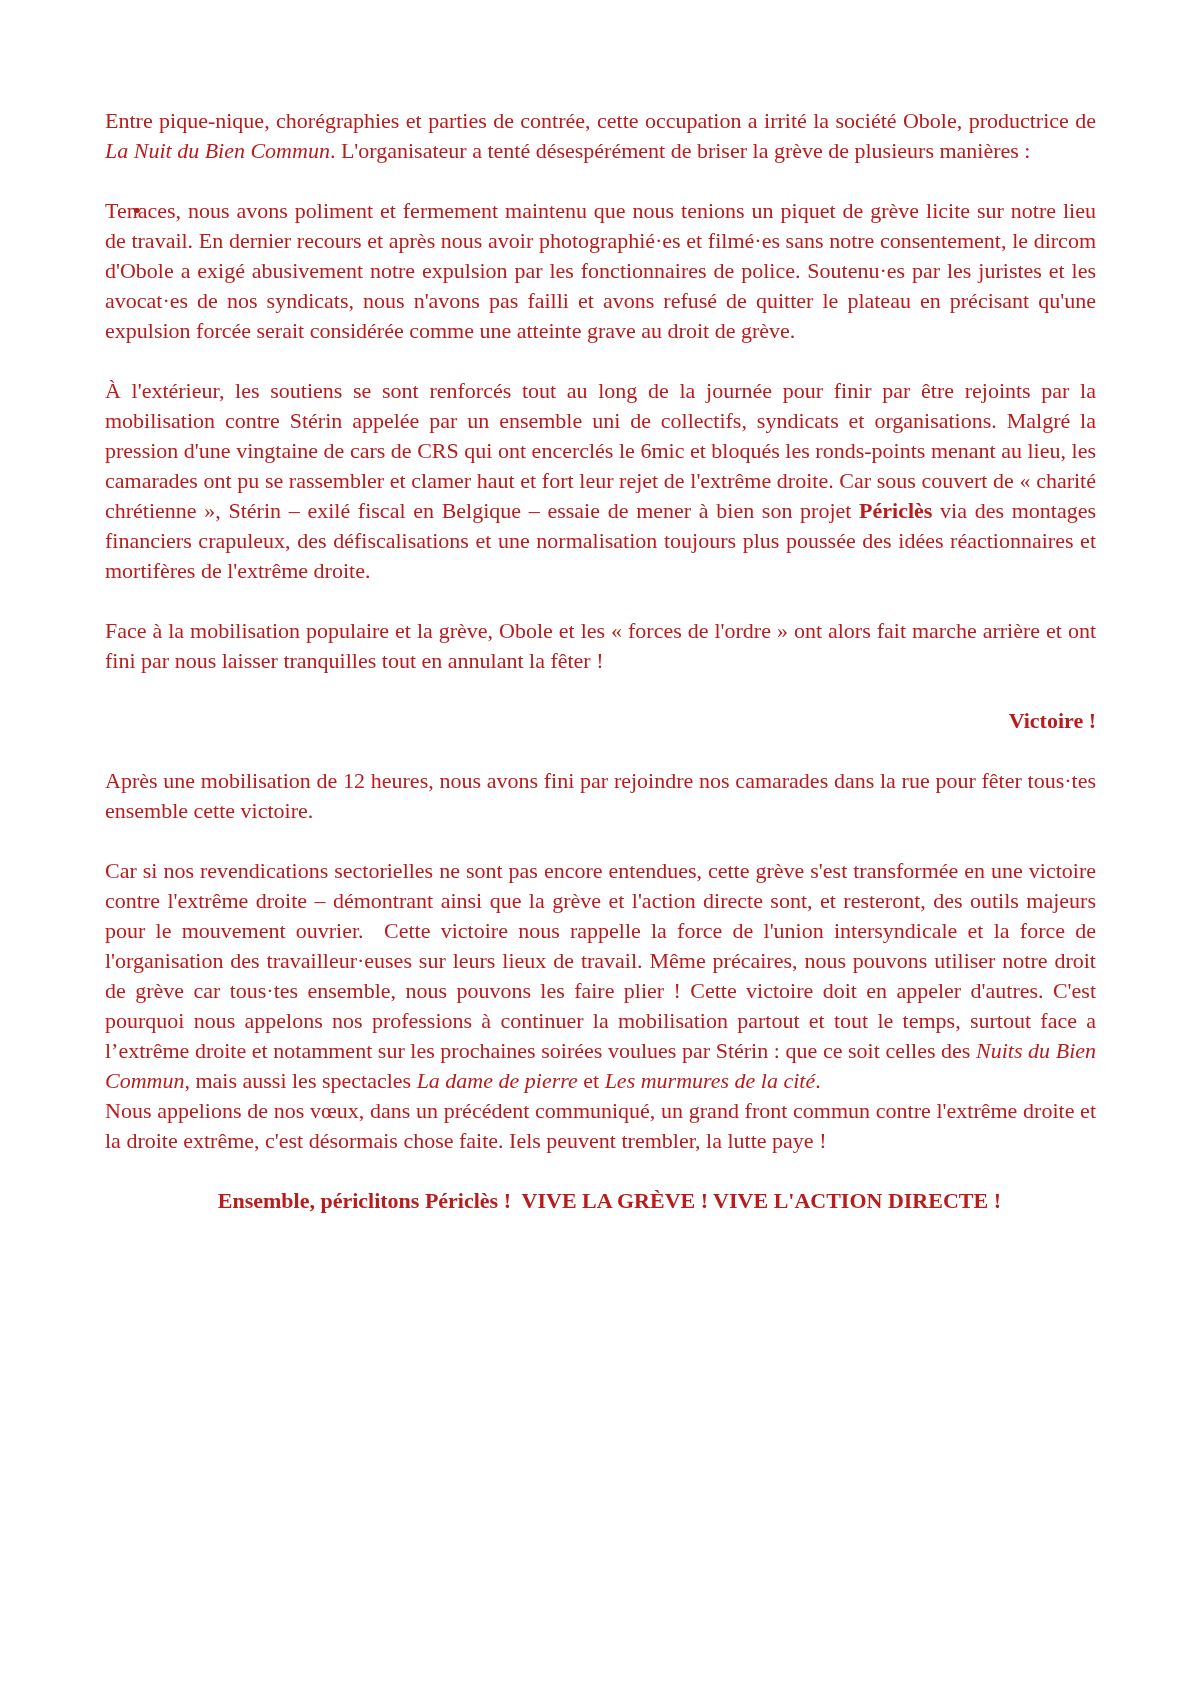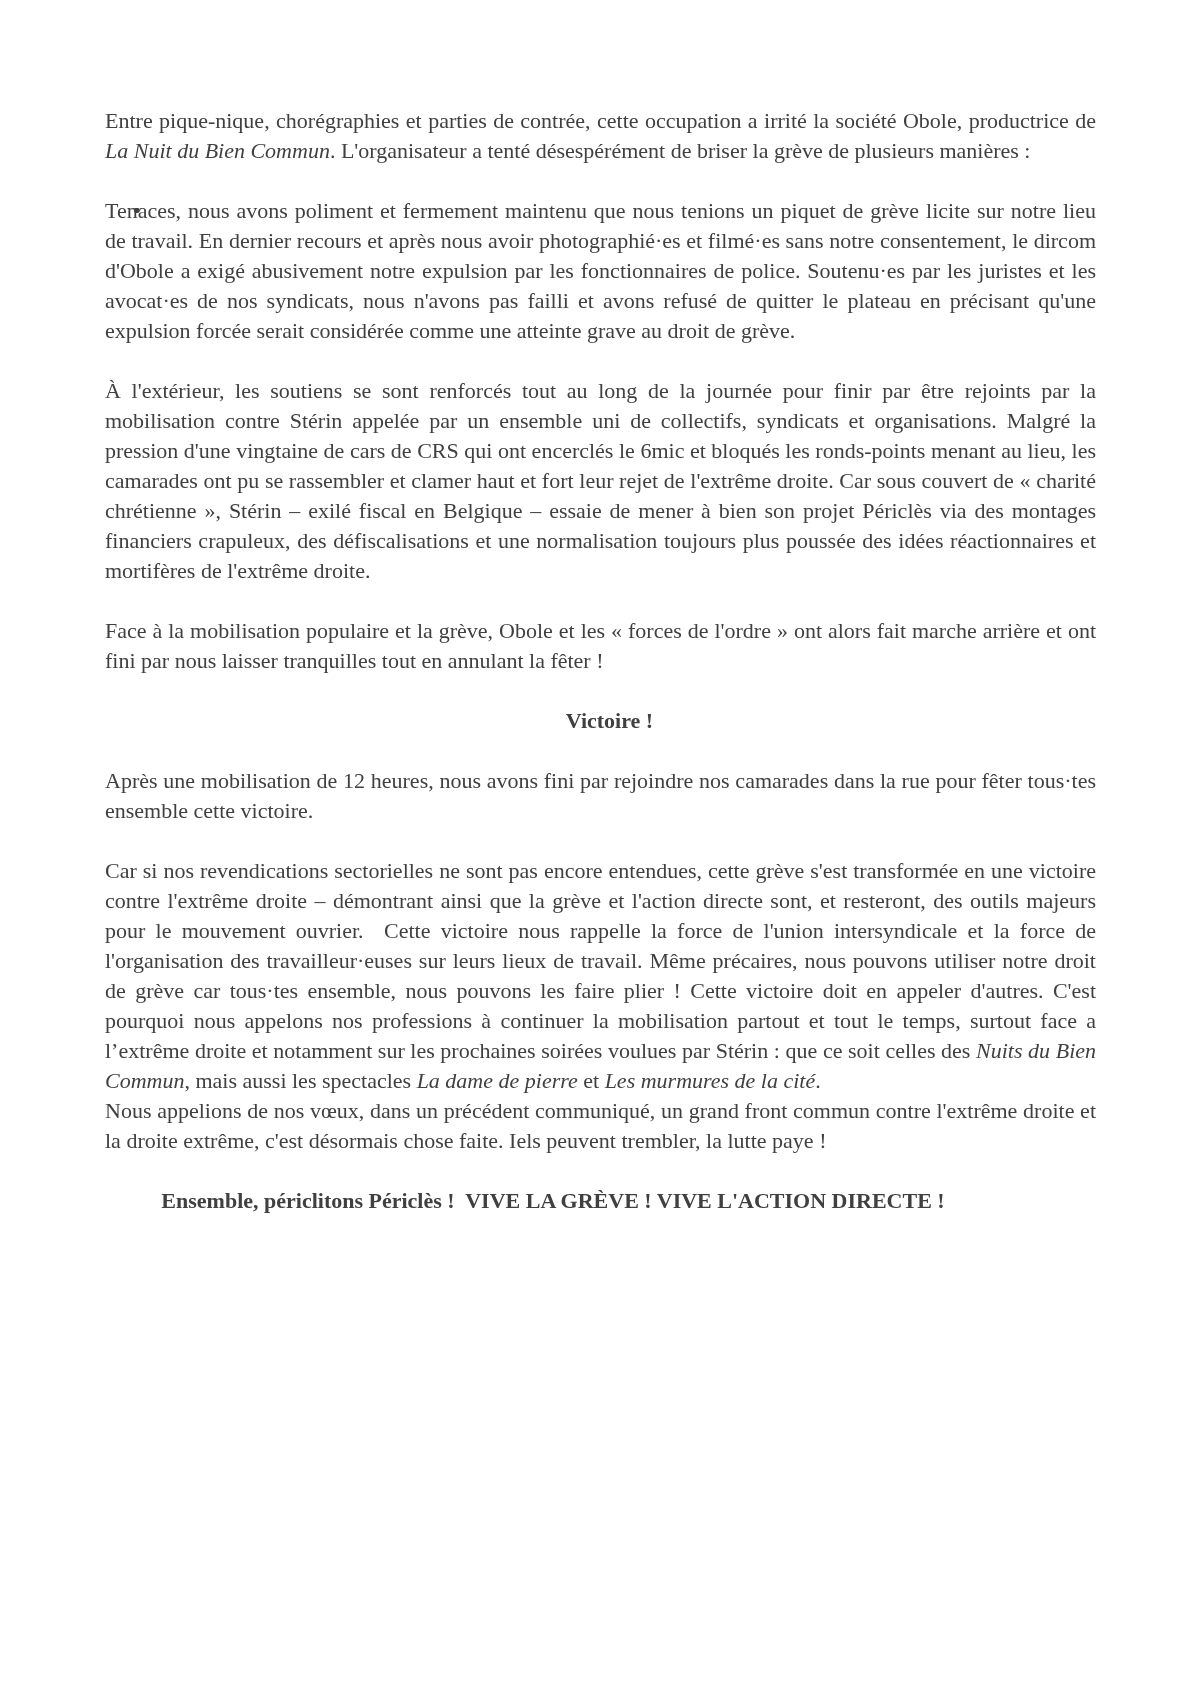--- a/index.html
+++ b/index.html
@@ -2,21 +2,21 @@
 <html lang="fr"><head>
 <meta charset="utf-8">
 <style>
   html, body { margin: 0; padding: 0; background: #ffffff; }
   .page {
     position: relative;
     width: 1200px;
     height: 1696px;
     box-sizing: border-box;
     background: #ffffff;
-    color: #404040;
+    color: #b91c1c;
     padding: 106px 104px 0 105px;
     font-family: "Liberation Serif", "DejaVu Serif", serif;
     font-size: 22px;
     line-height: 30px;
     overflow: hidden;
   }
   .para {
     margin: 0 0 30px 0;
     text-align: justify;
     white-space: pre-wrap;
@@ -30,30 +30,30 @@
     white-space: pre-wrap;
   }
   .bullet-glyph {
     position: absolute;
     left: 28px;
     top: 0;
   }
   .heading {
     font-weight: bold;
     margin: 0 0 30px 18px;
-    text-align: center;
+    text-align: right;
   }
   .closing-line {
     font-weight: bold;
-    text-align: center;
+    text-align: right;
     margin: 30px 95px 0 0;
     white-space: pre-wrap;
   }
   em { font-style: italic; }
-  strong { font-weight: normal; }
+  strong { font-weight: bold; }
 </style>
 </head>
 <body>
 
 <div class="page">
 
   <p class="para"><span>Entre pique-nique, chorégraphies et parties de contrée, cette occupation a irrité la société Obole, productrice de </span><em>La Nuit du Bien Commun</em><span>. L'organisateur a tenté désespérément de briser la grève de plusieurs manières :</span></p>
 
   <div class="bullets">
     <div class="bullet-item"><span class="bullet-glyph">•</span></div>

